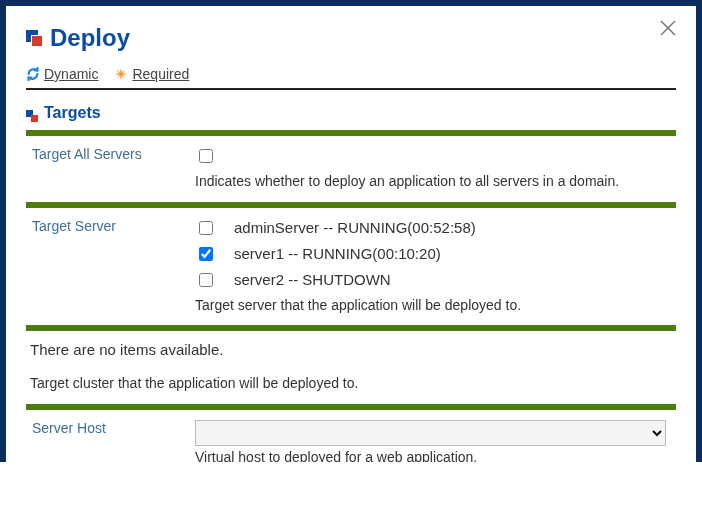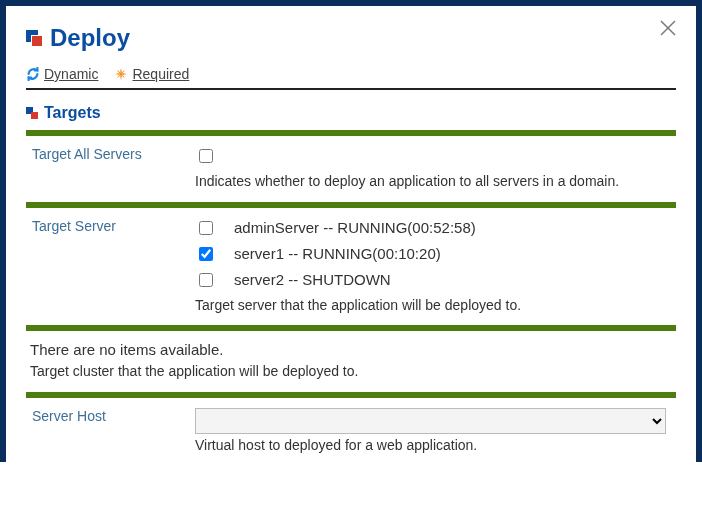--- a/index.html
+++ b/index.html
@@ -73,21 +73,21 @@
     text-decoration: underline;
   }
   .legend-icon { width: 14px; height: 14px; flex-shrink:0; }
   .dynamic-icon svg path { stroke: #1e88e5; fill: none; stroke-width:2.5; stroke-linecap:round;}
   .required-icon { color:#f28c1f; }
   .section {
     margin-top: 14px;
   }
   .section-title-row {
     display: flex;
-    align-items: center;
+    align-items: flex-end;
     gap: 6px;
     padding-bottom: 8px;
   }
   .section-icon {
     width: 12px; height: 12px; position: relative; flex-shrink:0;
   }
   .section-icon .s1 {
     position:absolute; width:7px; height:7px; left:0; top:0; background:#0b4da0;
   }
   .section-icon .s2 {
@@ -128,21 +128,21 @@
   }
   .help-text {
     font-size: 14px;
     color: #333;
     margin-top: 2px;
     line-height: 1.4;
   }
   .empty-text {
     font-size: 15px;
     color: #333;
-    margin-bottom: 4px;
+    margin-bottom: 16px;
   }
   .vh-select {
     width: 100%;
     height: 26px;
     border: 1px solid #bbb;
     background: #f4f4f4;
     font-size: 13px;
   }
 </style>
 </head>

